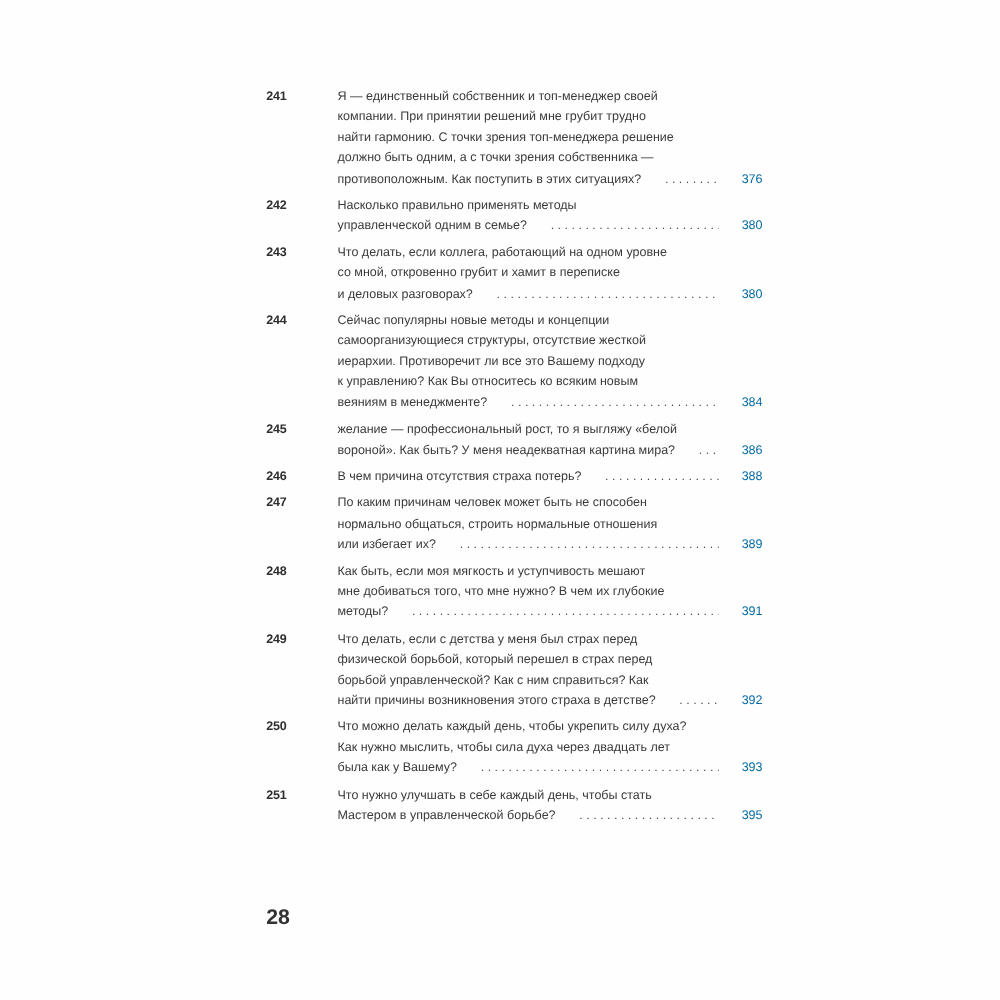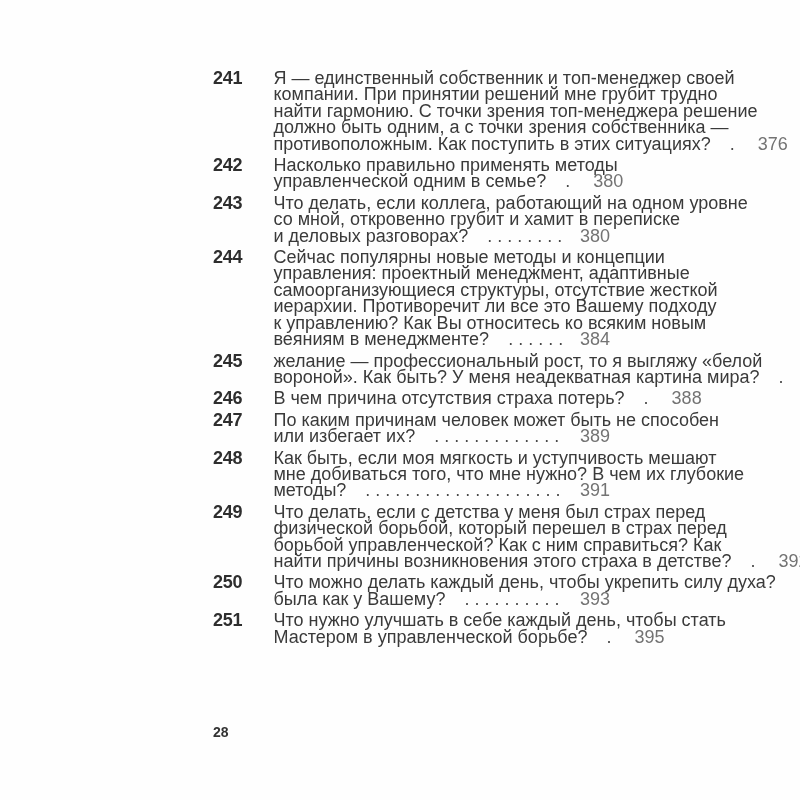--- a/index.html
+++ b/index.html
@@ -19,21 +19,21 @@
   .toc {
     position: absolute;
     left: 213px;
     top: 70px;
     width: 397px;
   }
   .entry {
     display: flex;
     align-items: flex-start;
     margin-bottom: 5px;
-    font-size: 18px;
+    font-size: 10px;
     line-height: 16.4px;
   }
   .entry .num {
     flex: 0 0 26px;
     font-weight: 700;
     color: #2e2e2e;
     letter-spacing: -0.2px;
   }
   .entry .body {
     flex: 1 1 auto;
@@ -55,27 +55,27 @@
   .leader {
     flex: 1 1 auto;
     overflow: hidden;
     white-space: nowrap;
     margin: 0 1px 0 2px;
     color: #4a4a4a;
     min-width: 10px;
   }
   .pg {
     flex: 0 0 auto;
-    color: #737373;
+    color: #0369a1;
   }
   .footer-num {
     position: absolute;
     left: 213px;
     top: 724px;
-    font-size: 14px;
+    font-size: 17px;
     font-weight: 700;
     color: #333333;
   }
 </style>
 </head>
 <body>
 
 <div class="page">
   <div class="toc" id="toc">
       <div class="entry">
@@ -112,21 +112,20 @@
             <span class="t">и деловых разговорах?</span>
             <span class="leader">. . . . . . . . . . . . . . . . . . . . . . . . . . . . . . . . . . . . . . . . . . . . . . . . . . . . . . . . . . . . . . . . . . . . . . . . . . . . . . . . </span>
             <span class="pg">380</span>
           </div>
         </div>
       </div>
       <div class="entry">
         <div class="num">244</div>
         <div class="body">
           <div class="line">Сейчас популярны новые методы и концепции</div>
-          <div class="line">управления: проектный менеджмент, адаптивные</div>
           <div class="line">самоорганизующиеся структуры, отсутствие жесткой</div>
           <div class="line">иерархии. Противоречит ли все это Вашему подходу</div>
           <div class="line">к управлению? Как Вы относитесь ко всяким новым</div>
           <div class="line last">
             <span class="t">веяниям в менеджменте?</span>
             <span class="leader">. . . . . . . . . . . . . . . . . . . . . . . . . . . . . . . . . . . . . . . . . . . . . . . . . . . . . . . . . . . . . . . . . . . . . . . . . . . . . . . . </span>
             <span class="pg">384</span>
           </div>
         </div>
       </div>
@@ -148,20 +147,21 @@
             <span class="t">В чем причина отсутствия страха потерь?</span>
             <span class="leader">. . . . . . . . . . . . . . . . . . . . . . . . . . . . . . . . . . . . . . . . . . . . . . . . . . . . . . . . . . . . . . . . . . . . . . . . . . . . . . . . </span>
             <span class="pg">388</span>
           </div>
         </div>
       </div>
       <div class="entry">
         <div class="num">247</div>
         <div class="body">
           <div class="line">По каким причинам человек может быть не способен</div>
+          <div class="line">нормально общаться, строить нормальные отношения</div>
           <div class="line last">
             <span class="t">или избегает их?</span>
             <span class="leader">. . . . . . . . . . . . . . . . . . . . . . . . . . . . . . . . . . . . . . . . . . . . . . . . . . . . . . . . . . . . . . . . . . . . . . . . . . . . . . . . </span>
             <span class="pg">389</span>
           </div>
         </div>
       </div>
       <div class="entry">
         <div class="num">248</div>
         <div class="body">
@@ -184,20 +184,21 @@
             <span class="t">найти причины возникновения этого страха в детстве?</span>
             <span class="leader">. . . . . . . . . . . . . . . . . . . . . . . . . . . . . . . . . . . . . . . . . . . . . . . . . . . . . . . . . . . . . . . . . . . . . . . . . . . . . . . . </span>
             <span class="pg">392</span>
           </div>
         </div>
       </div>
       <div class="entry">
         <div class="num">250</div>
         <div class="body">
           <div class="line">Что можно делать каждый день, чтобы укрепить силу духа?</div>
+          <div class="line">Как нужно мыслить, чтобы сила духа через двадцать лет</div>
           <div class="line last">
             <span class="t">была как у Вашему?</span>
             <span class="leader">. . . . . . . . . . . . . . . . . . . . . . . . . . . . . . . . . . . . . . . . . . . . . . . . . . . . . . . . . . . . . . . . . . . . . . . . . . . . . . . . </span>
             <span class="pg">393</span>
           </div>
         </div>
       </div>
       <div class="entry">
         <div class="num">251</div>
         <div class="body">

